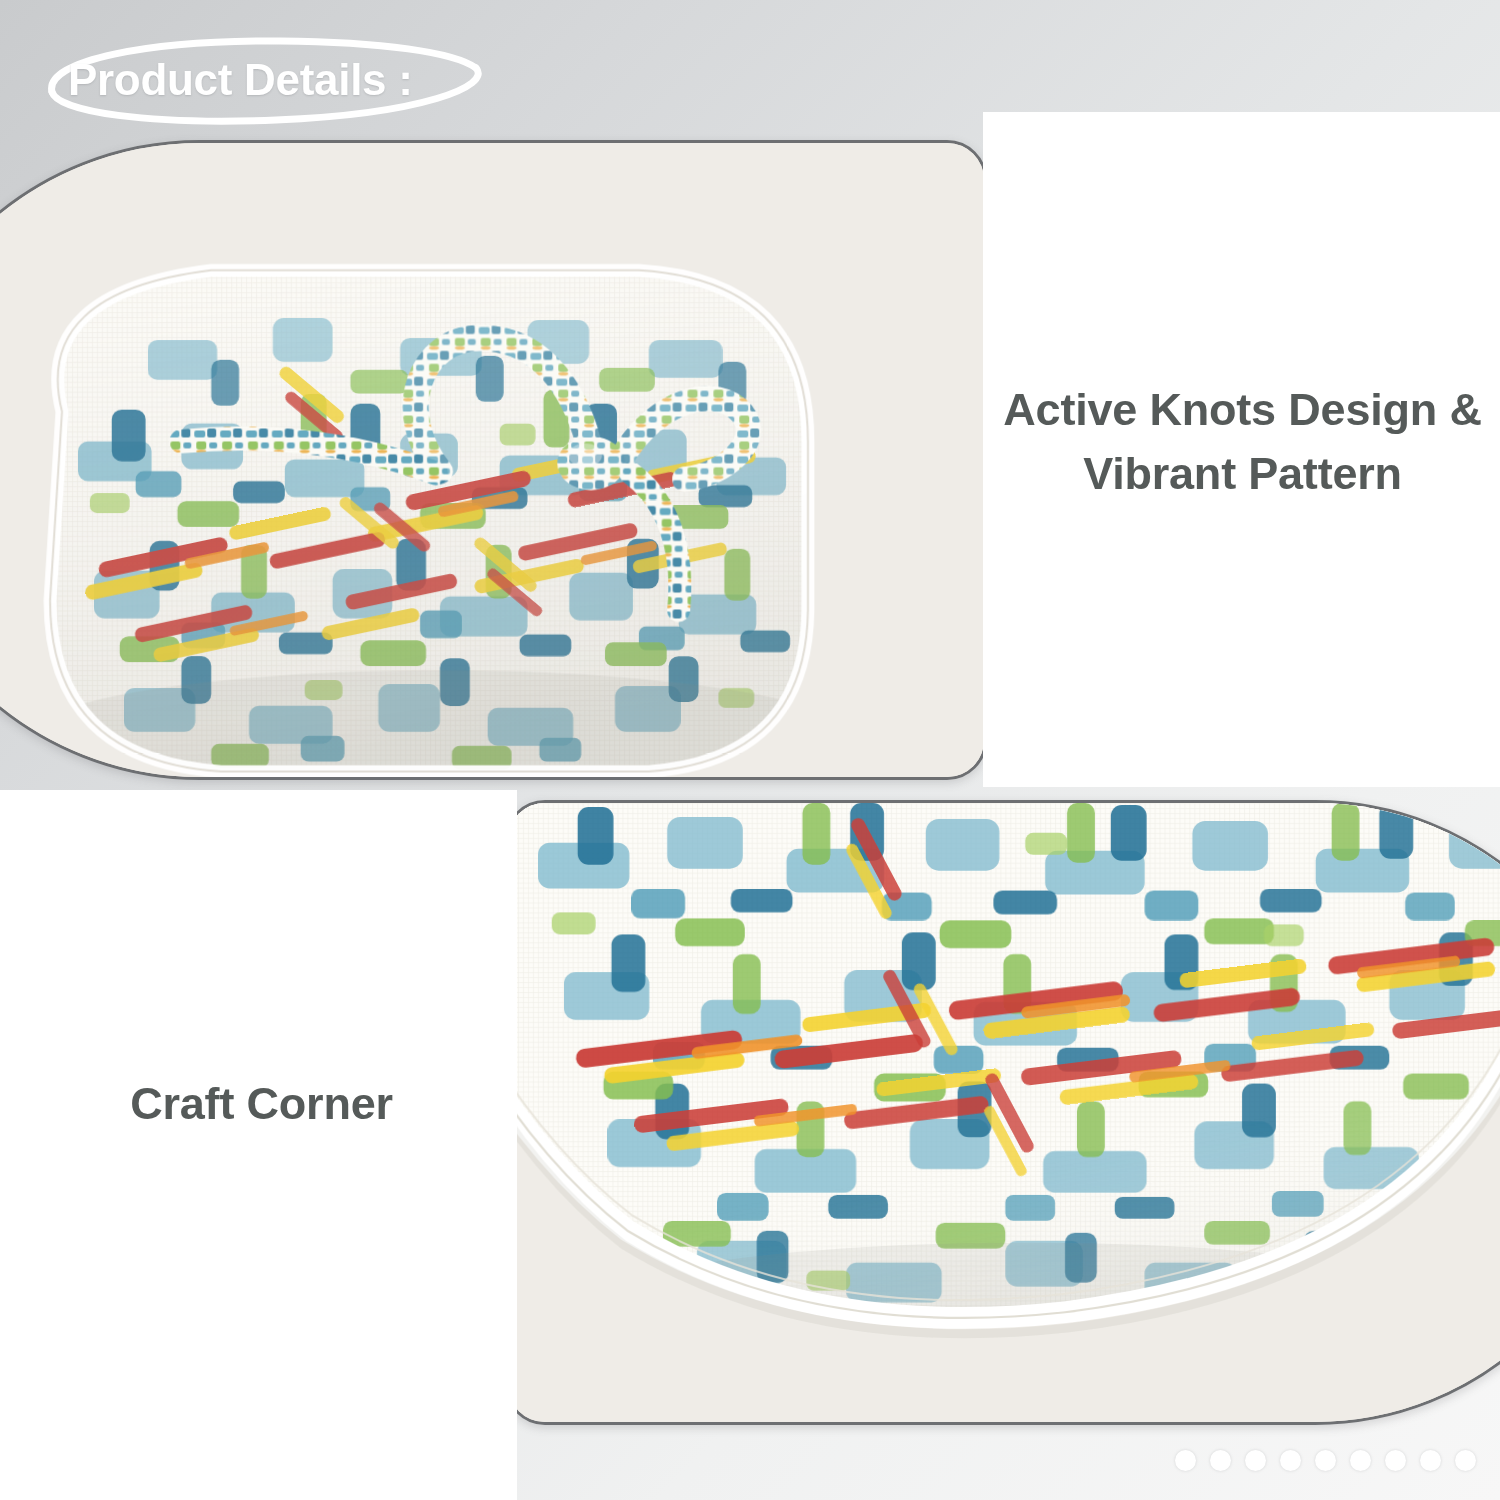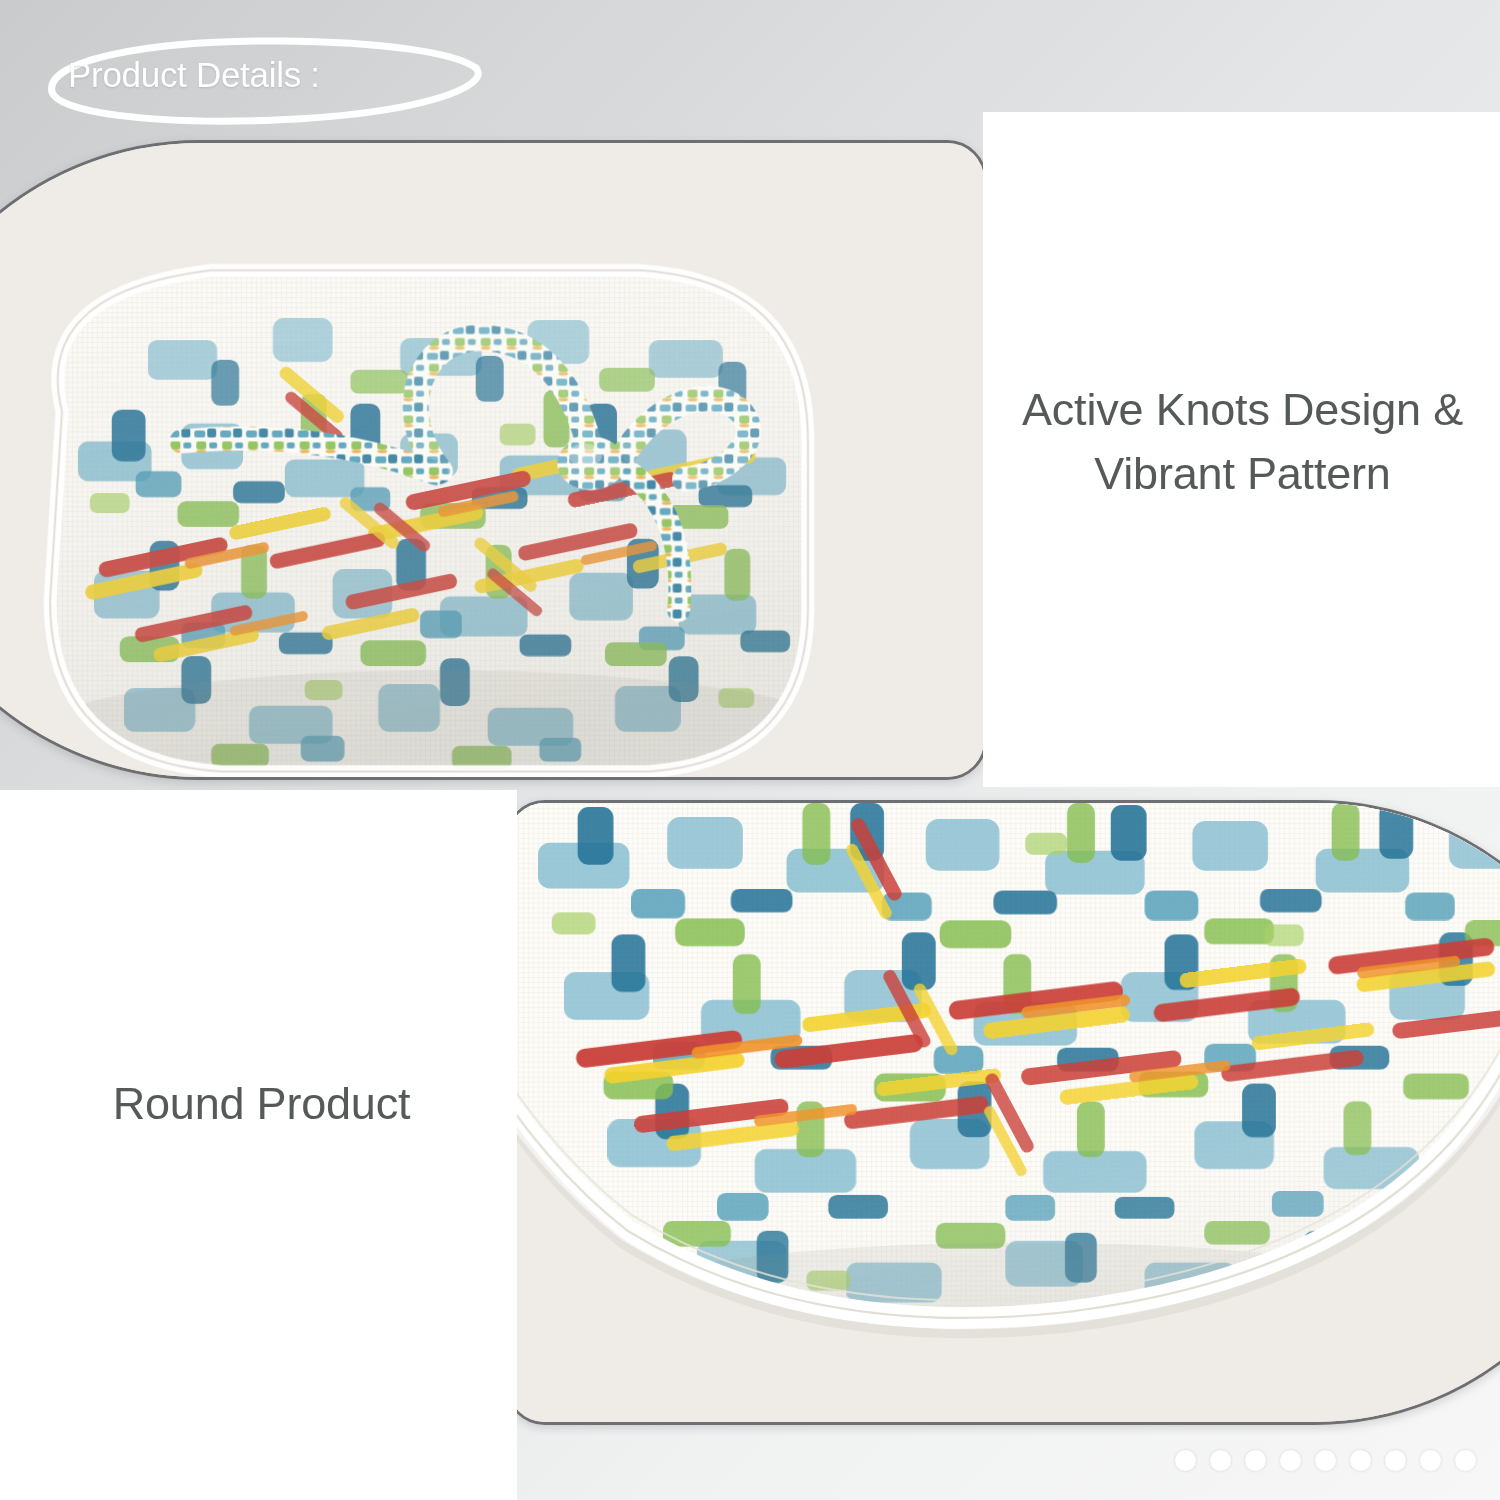--- a/index.html
+++ b/index.html
@@ -8,21 +8,21 @@
     font-family:"Liberation Sans", sans-serif;
     background:linear-gradient(135deg,#c9cbcd 0%,#d6d8da 22%,#e4e6e7 48%,#f0f1f1 72%,#f7f7f7 100%);
     position:relative; overflow:hidden;
   }
 
   
   #title-block { position:absolute; left:30px; top:28px; width:470px; height:110px; }
   #title-ellipse { position:absolute; inset:0; width:100%; height:100%; }
   #title-text {
     position:absolute; left:38px; top:27px;
-    font-size:35px; font-weight:400; color:#ffffff;
+    font-size:44px; font-weight:700; color:#ffffff;
     letter-spacing:-0.3px; white-space:nowrap;
     text-shadow:0 1px 2px rgba(120,122,125,.30);
   }
 
   
   .panel { position:absolute; overflow:hidden; background:#efece7;
            border:3px solid #6d6f72; }
   .panel-inner { position:absolute; inset:0; }
 
   #panel-top {
@@ -36,21 +36,21 @@
     box-shadow:0 3px 10px rgba(90,92,95,.22);
   }
 
   
   .cover { position:absolute; background:#ffffff; }
   #cover-right { left:983px; top:112px; width:517px; height:675px; }
   #cover-left  { left:0px;   top:790px; width:517px; height:710px; }
 
   
   .caption {
-    position:absolute; color:#555a59; font-weight:400;
+    position:absolute; color:#555a59; font-weight:700;
     text-align:center; line-height:1.42; letter-spacing:-0.2px;
   }
   #caption-right { left:990px; top:378px; width:505px; font-size:45px; }
   #caption-left  { left:14px;  top:1072px; width:495px; font-size:45px; }
 
   
   #dots { position:absolute; right:24px; bottom:29px; display:flex; gap:14px; }
   .dot { width:21px; height:21px; border-radius:50%; background:#ffffff;
          box-shadow:0 0 3px rgba(150,152,155,.35); }
 
@@ -440,21 +440,21 @@
 
 <div class="cover" id="cover-right"></div>
 <div class="cover" id="cover-left"></div>
 
 <div class="caption" id="caption-right">
   <div>Active Knots Design &amp;</div>
   <div>Vibrant Pattern</div>
 </div>
 
 <div class="caption" id="caption-left">
-  <div>Round Product</div>
+  <div>Craft Corner</div>
 </div>
 
 <div id="title-block">
   <svg id="title-ellipse" viewBox="0 0 470 110">
     <path d="M 22 64 C 14 32 120 12 250 13 C 352 14 424 24 446 40" fill="none" stroke="#ffffff" stroke-width="7" stroke-linecap="round"></path>
     <path d="M 446 40 C 462 58 392 86 246 92 C 118 97 28 84 22 64" fill="none" stroke="#ffffff" stroke-width="7" stroke-linecap="round"></path>
   </svg>
   <div id="title-text">Product Details :</div>
 </div>
 

